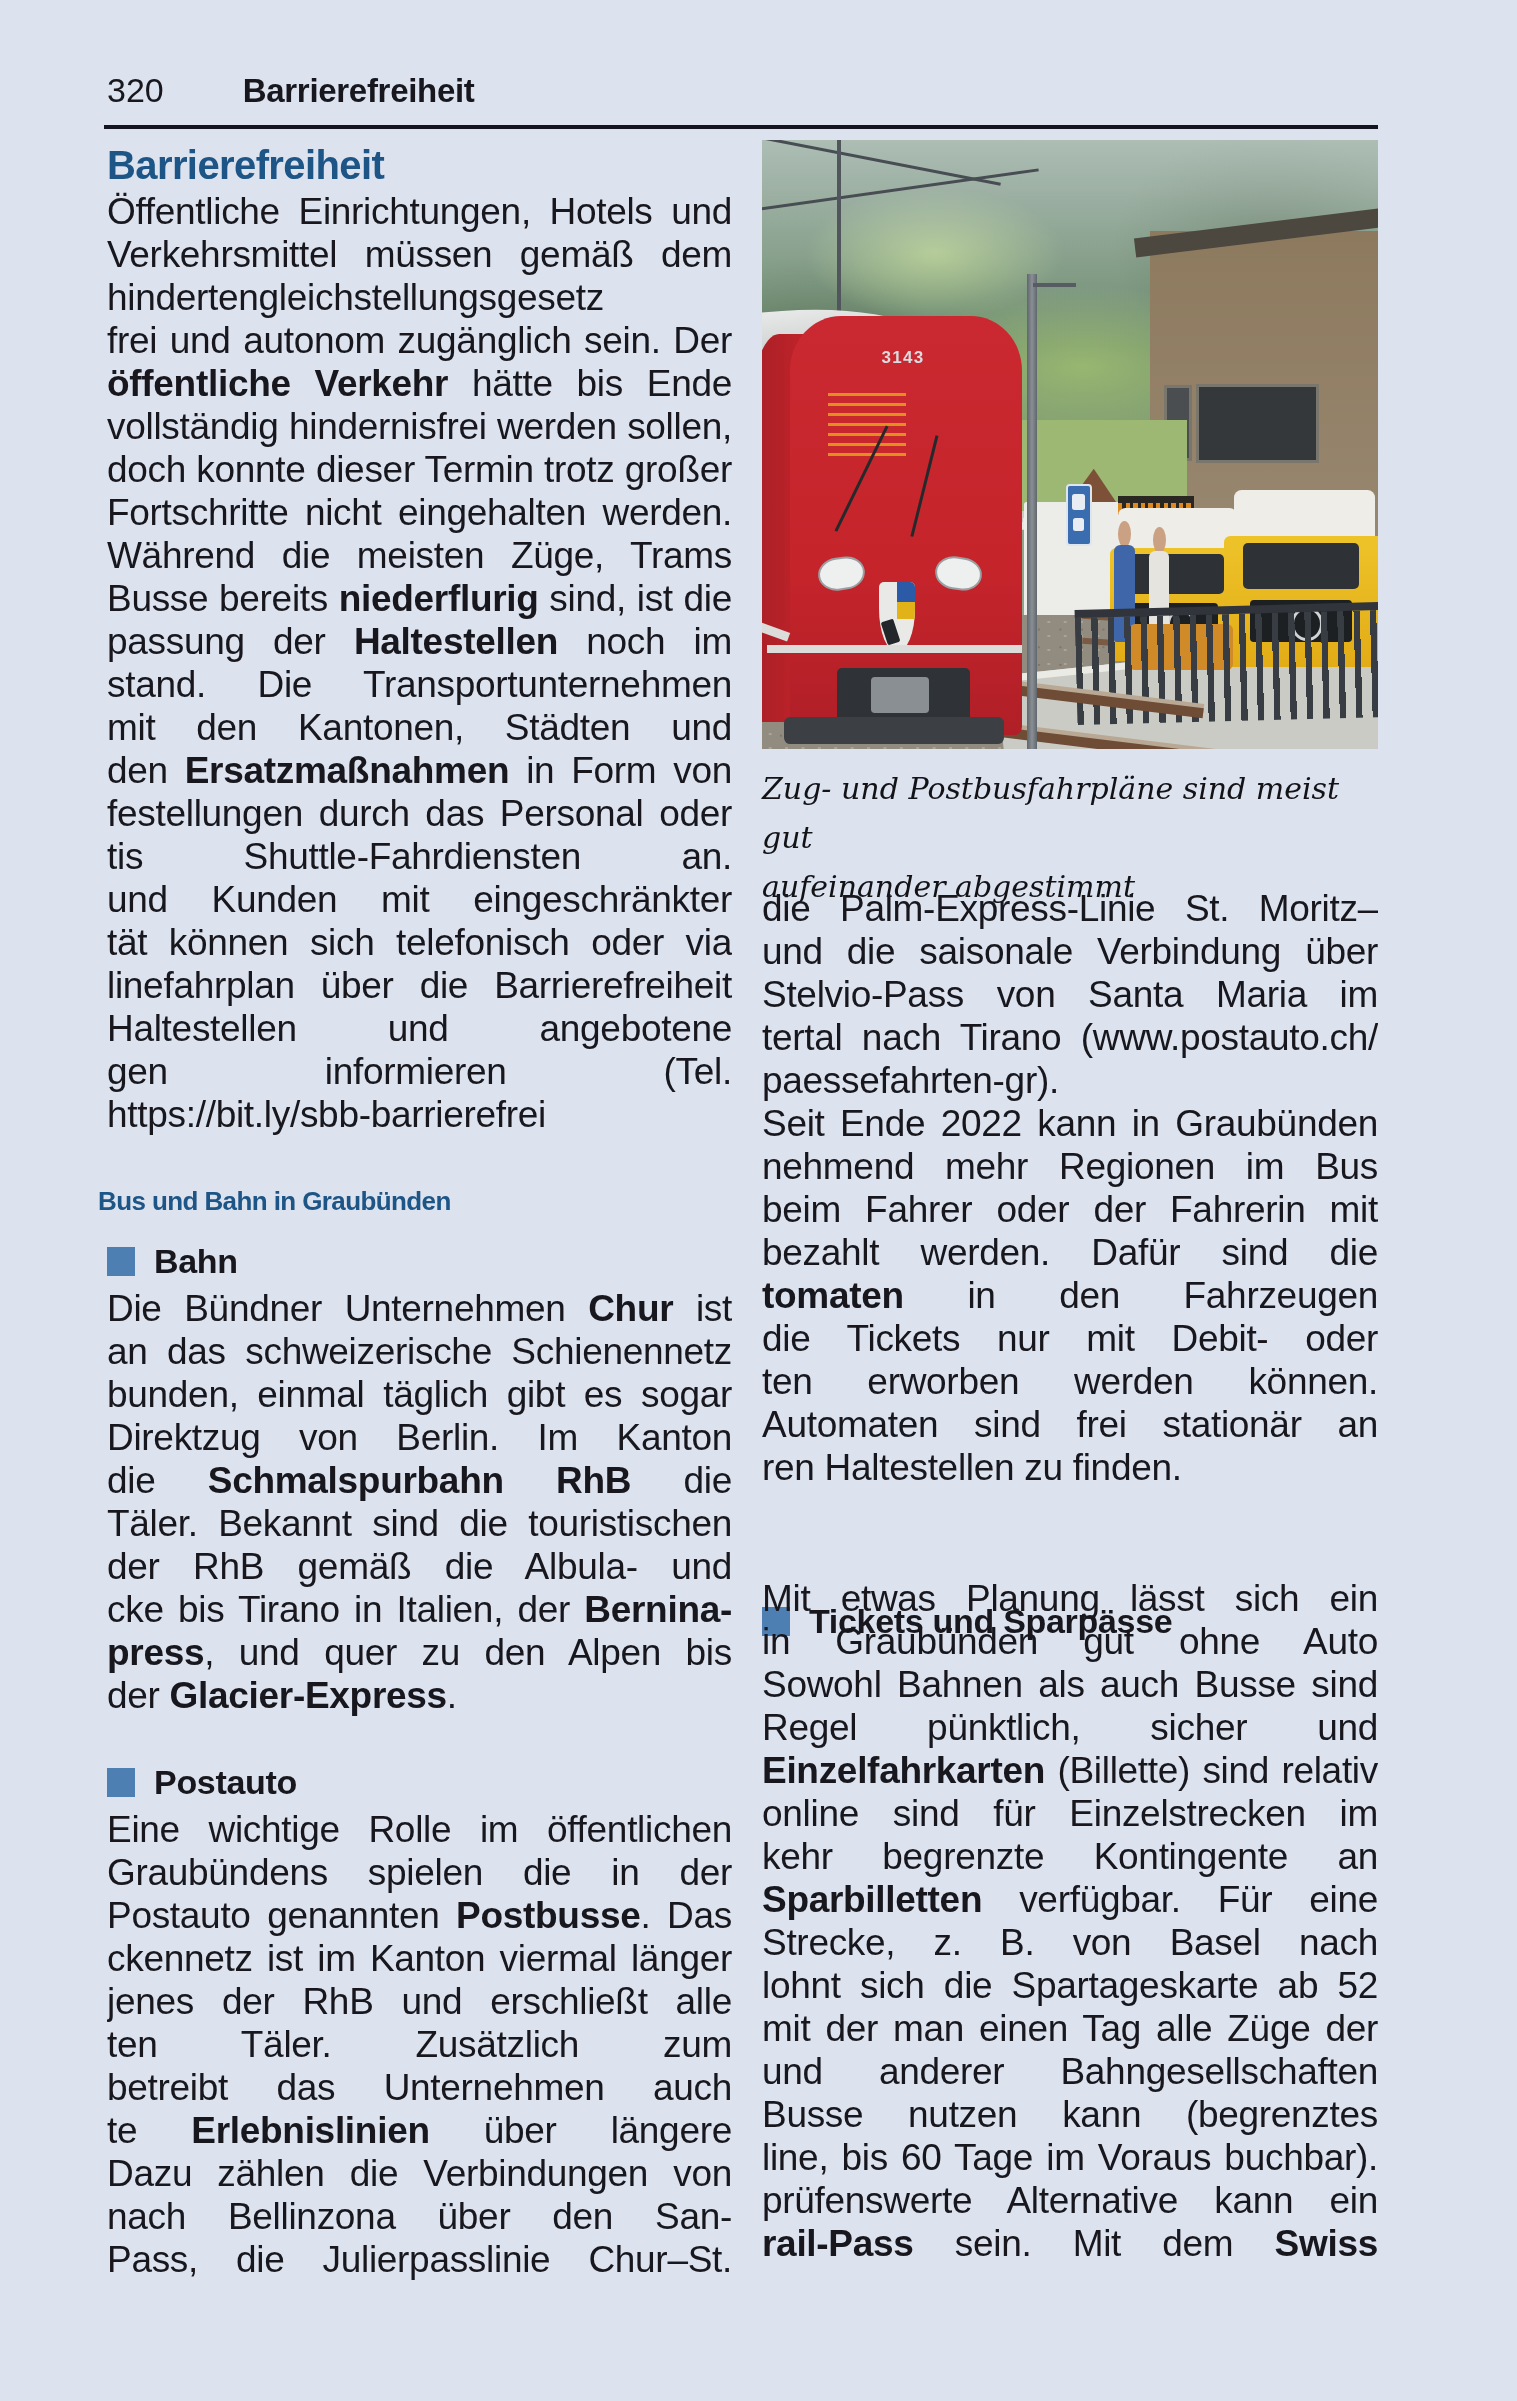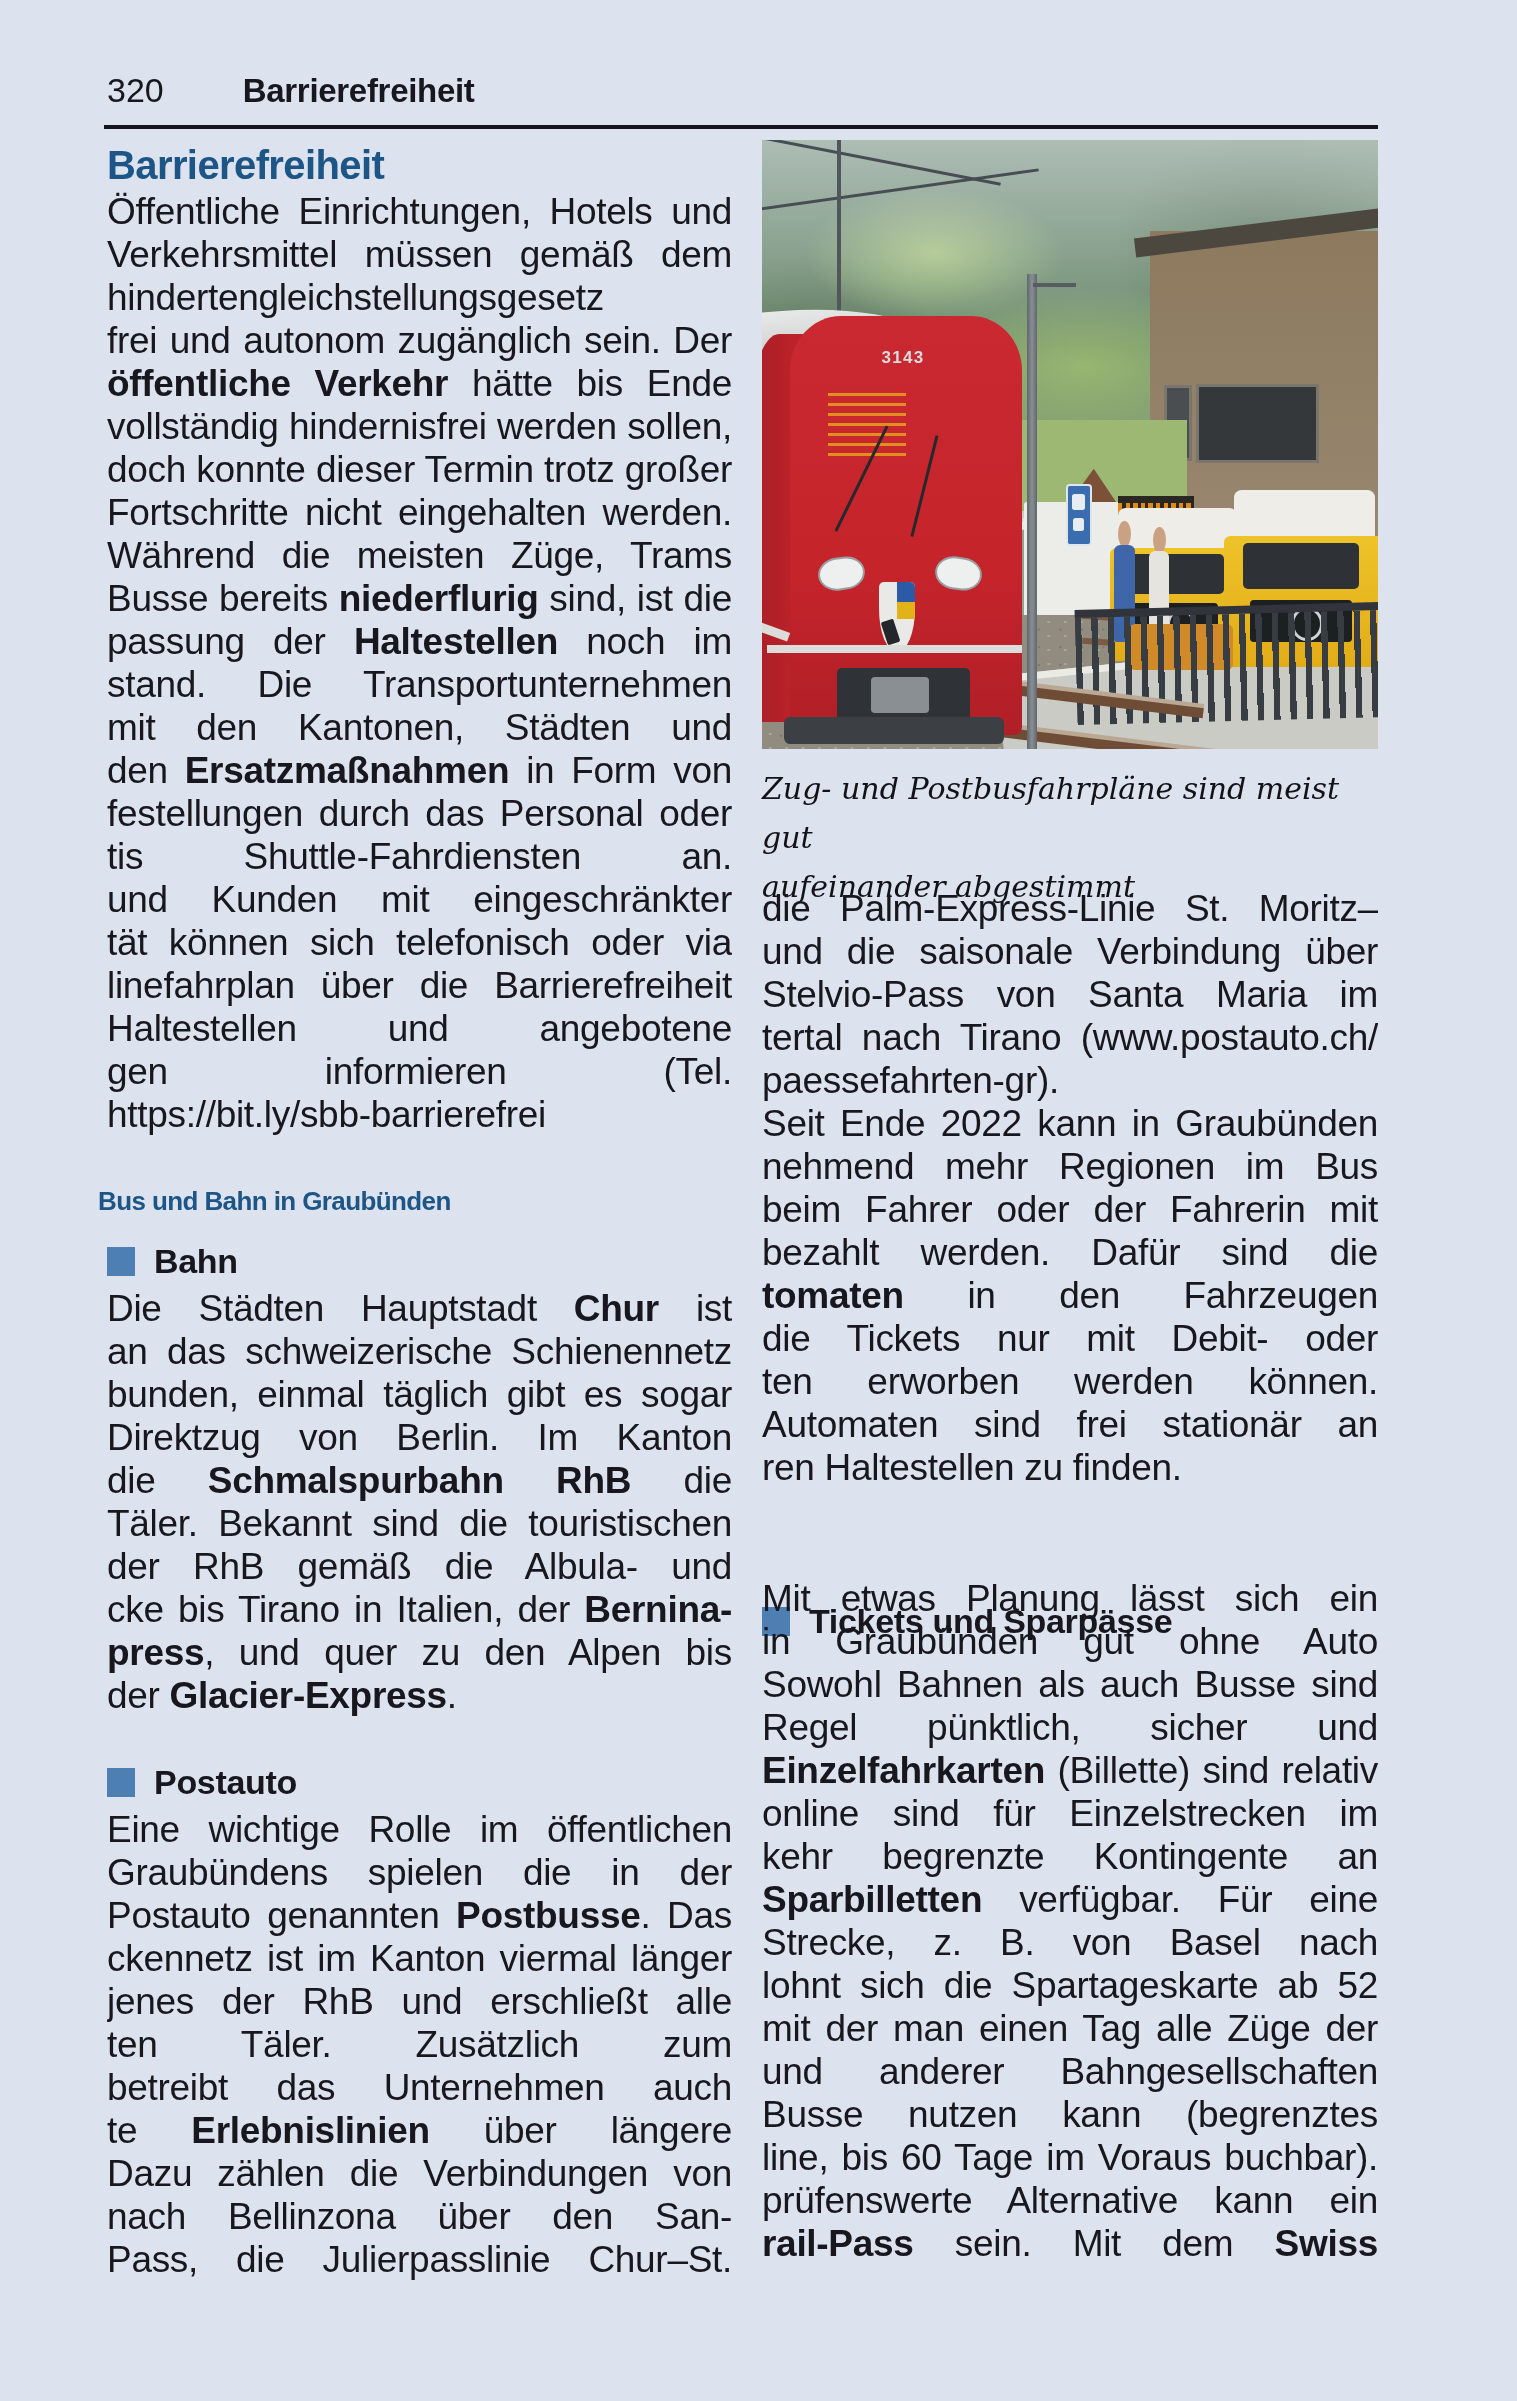--- a/index.html
+++ b/index.html
@@ -146,21 +146,21 @@
     </div>
 
   <div class="h2">Bus und Bahn in Graubünden</div>
 
   <div class="subhead" style="left:107px;top:1240px;">
     <span class="bullet"></span>
     <span class="st">Bahn</span>
   </div>
 
   <div class="para" style="left:107px;top:1287px;width:625px;">
-      <div class="tl"><span class="seg-r">Die Städten Hauptstadt </span><span class="seg-b">Chur</span><span class="seg-r"> ist bestens</span></div>
+      <div class="tl"><span class="seg-r">Die Bündner Unternehmen </span><span class="seg-b">Chur</span><span class="seg-r"> ist bestens</span></div>
       <div class="tl"><span class="seg-r">an das schweizerische Schienennetz ange-</span></div>
       <div class="tl"><span class="seg-r">bunden, einmal täglich gibt es sogar einen</span></div>
       <div class="tl"><span class="seg-r">Direktzug von Berlin. Im Kanton erschließt</span></div>
       <div class="tl"><span class="seg-r">die </span><span class="seg-b">Schmalspurbahn RhB</span><span class="seg-r"> die wichtigsten</span></div>
       <div class="tl"><span class="seg-r">Täler. Bekannt sind die touristischen Züge</span></div>
       <div class="tl"><span class="seg-r">der RhB gemäß die Albula- und Berninastre-</span></div>
       <div class="tl"><span class="seg-r">cke bis Tirano in Italien, der </span><span class="seg-b">Bernina-Ex-</span></div>
       <div class="tl"><span class="seg-b">press</span><span class="seg-r">, und quer zu den Alpen bis Zermatt</span></div>
       <div class="tl tl-last"><span class="seg-r">der </span><span class="seg-b">Glacier-Express</span><span class="seg-r">.</span></div>
     </div>

